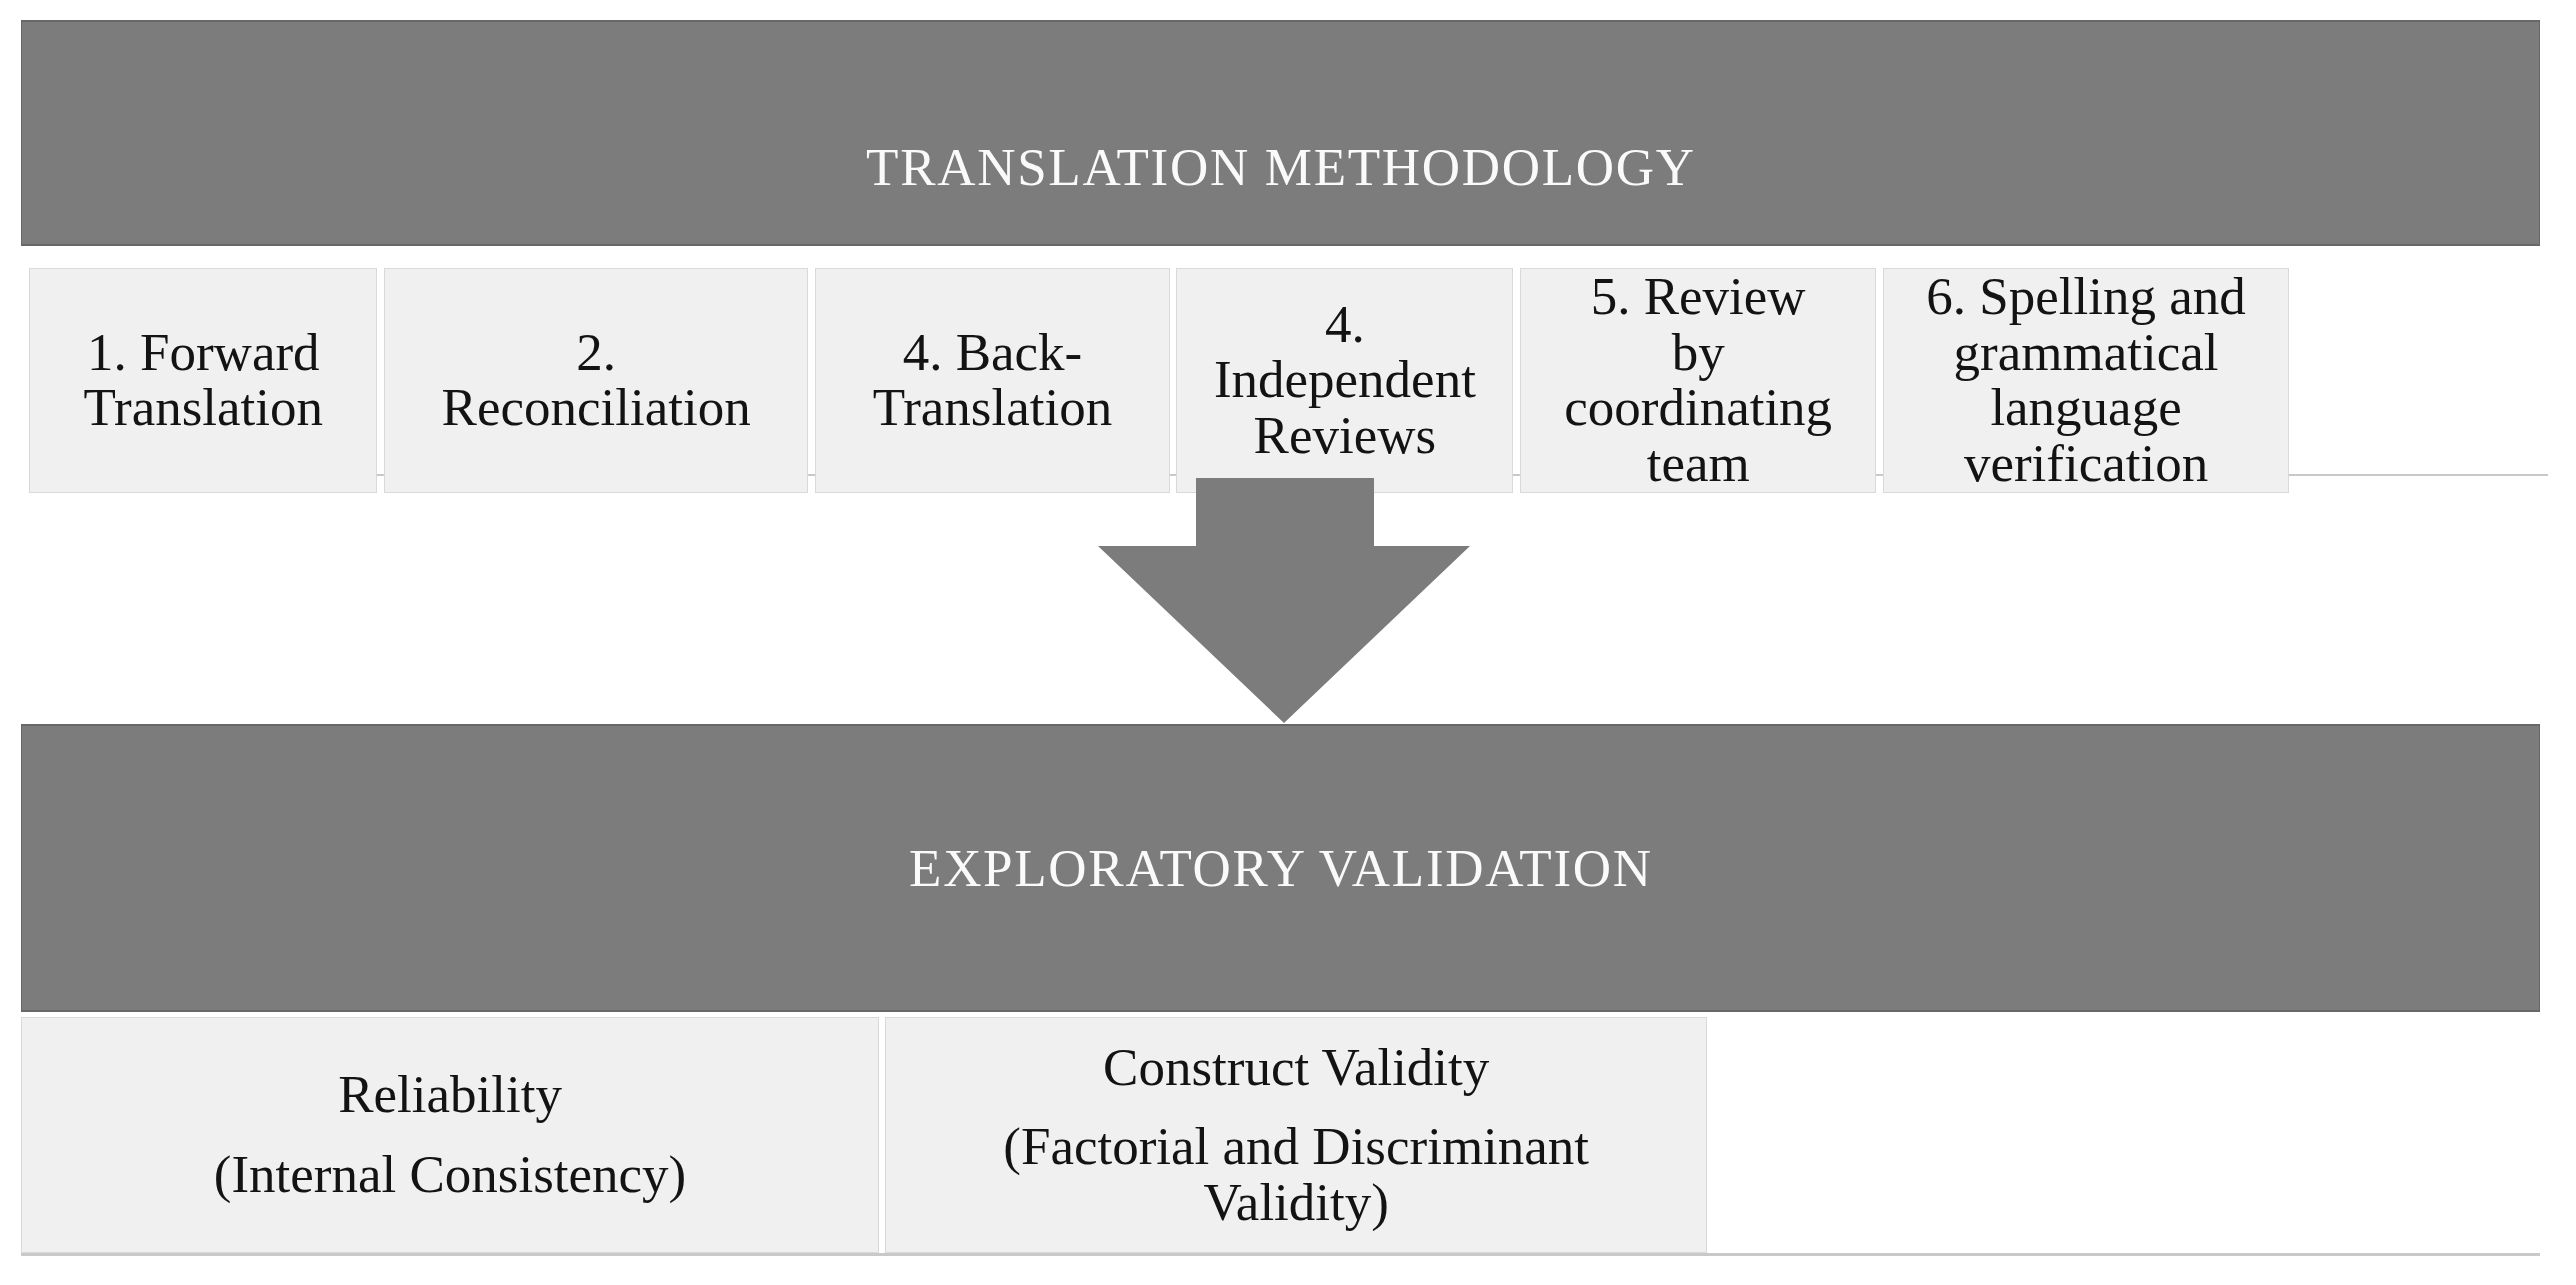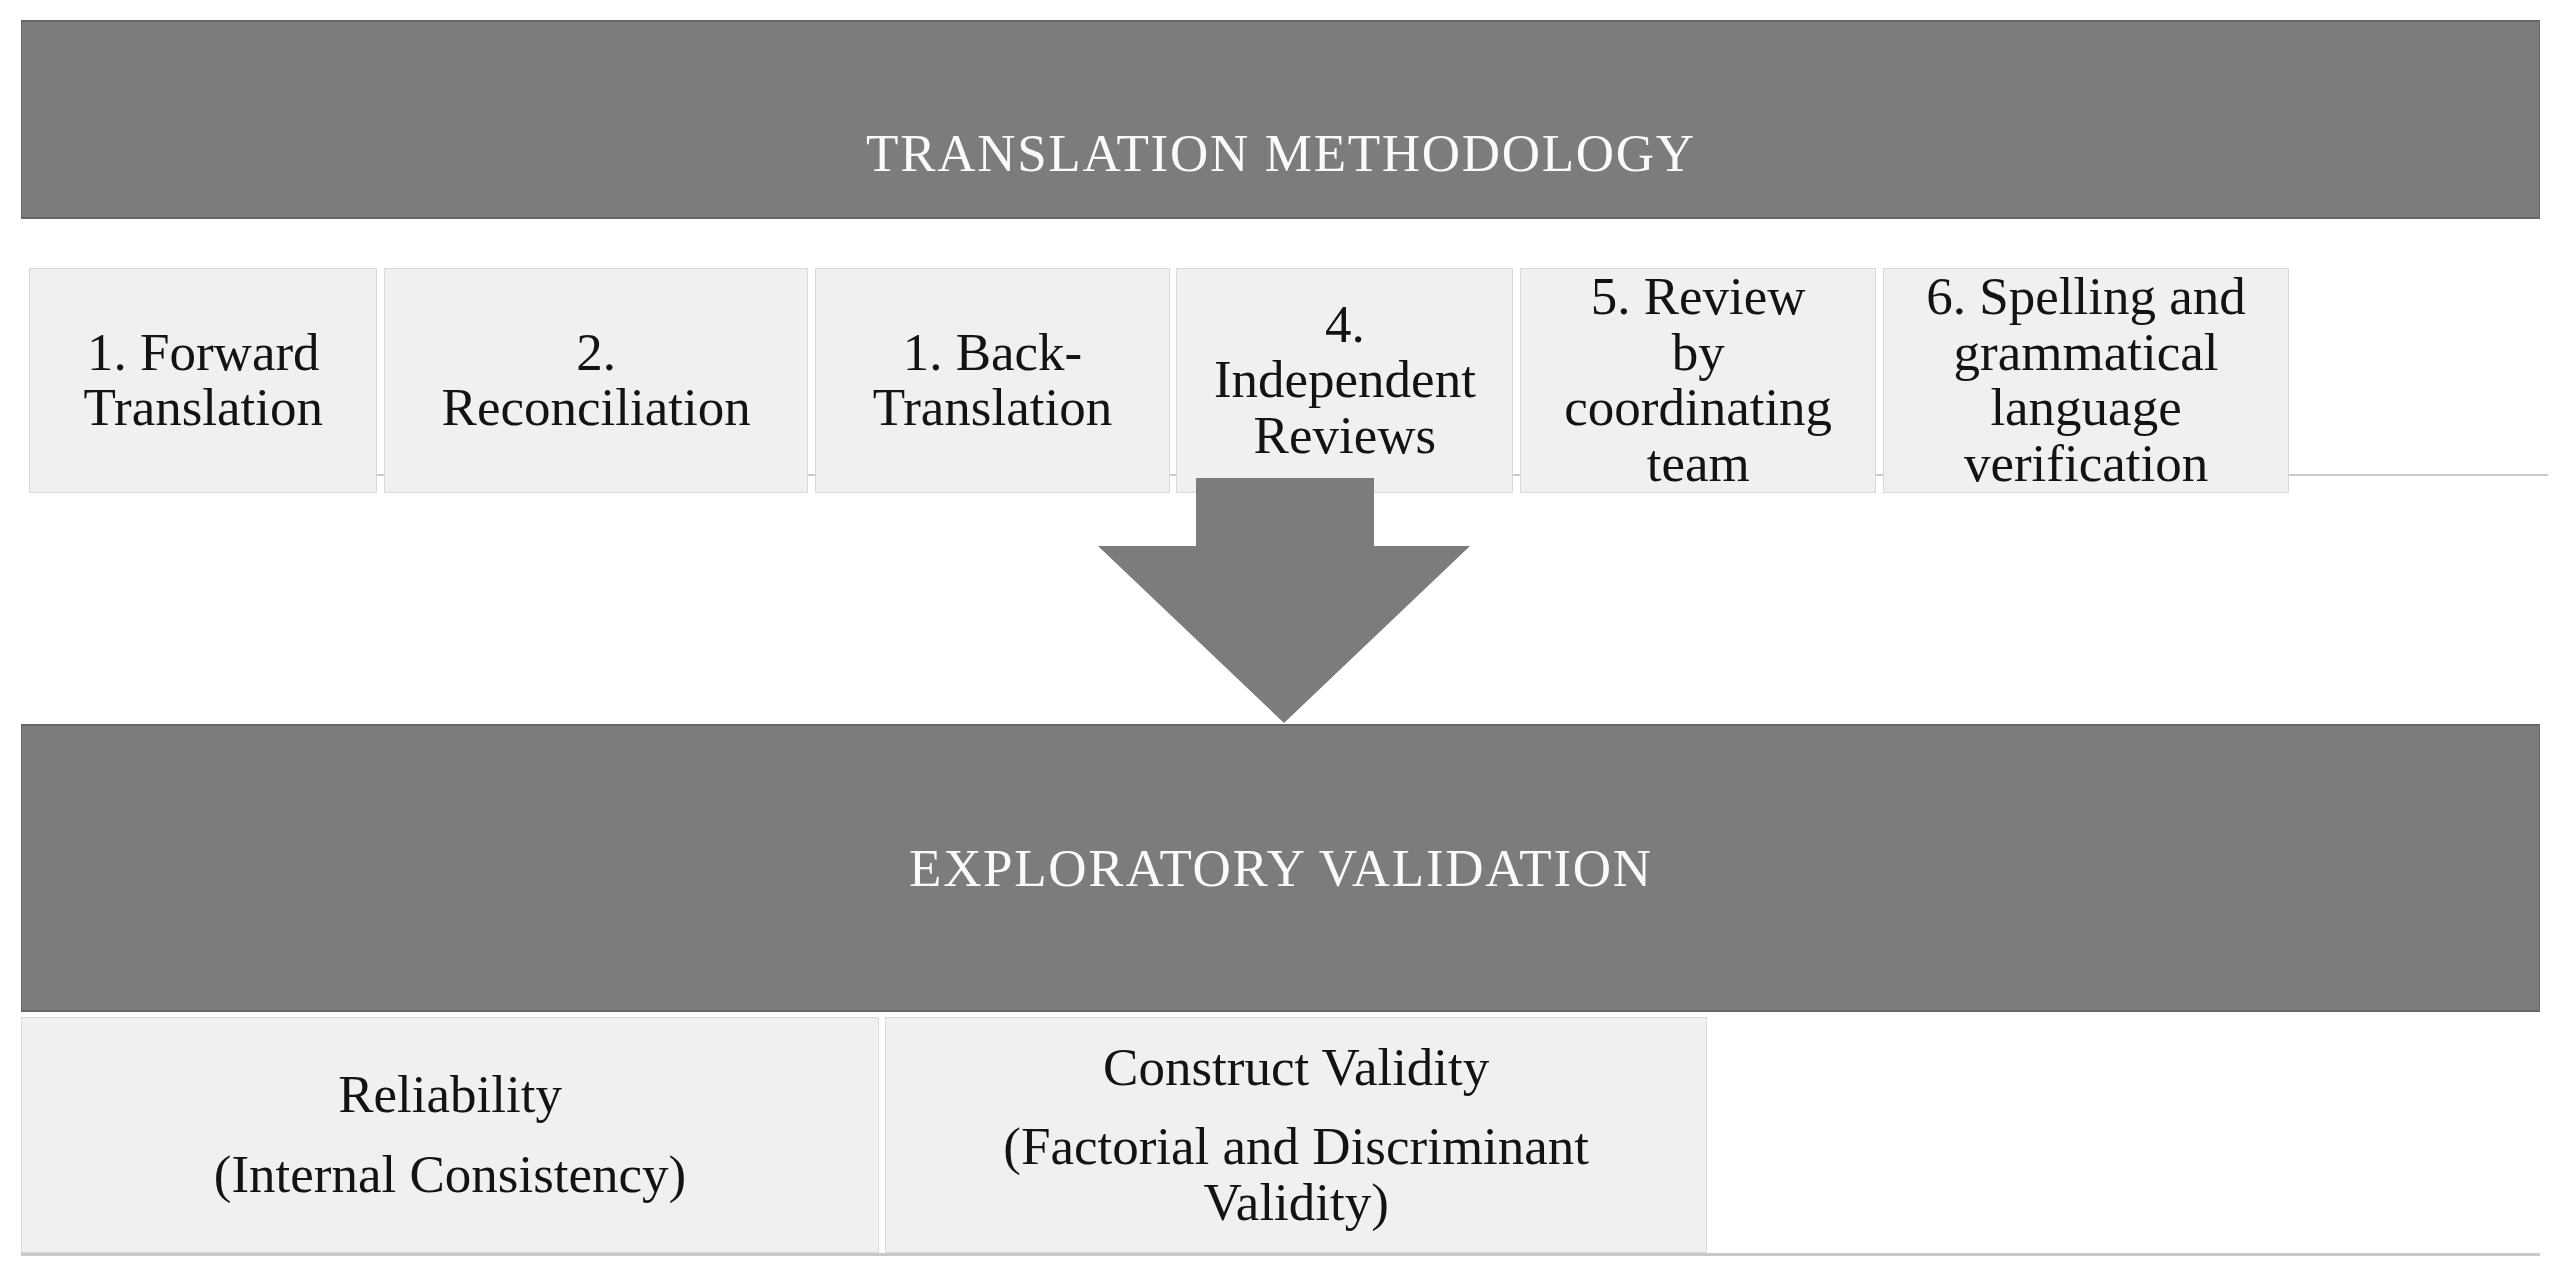--- a/index.html
+++ b/index.html
@@ -32,21 +32,21 @@
     border-right:1.7px solid var(--bar-edge);
     box-sizing:border-box;
     display:flex;align-items:center;justify-content:center;
   }
   .bar-title{
     color:var(--bar-text);
     font-size:53px;
     letter-spacing:1.7px;
     white-space:nowrap;
   }
-  .bar-top{top:19.7px;height:199px;padding-top:68px;}
+  .bar-top{top:19.7px;height:226px;padding-top:68px;}
   .bar-bottom{top:724px;height:288px;padding-bottom:1px;}
 
   
   .steps-row{
     position:absolute;left:21.4px;top:268px;width:2519px;height:208px;
     display:grid;
     grid-template-columns:413fr 504fr 421fr 400fr 423fr 482fr 300fr;
     gap:6.8px;
     border-bottom:2.6px solid var(--row-underline);
     box-sizing:border-box;
@@ -97,21 +97,21 @@
     <div class="steps-row">
       <div class="step-cell">
         <span class="cell-text">1. Forward
 Translation</span>
       </div>
       <div class="step-cell">
         <span class="cell-text">2.
 Reconciliation</span>
       </div>
       <div class="step-cell">
-        <span class="cell-text">1. Back-
+        <span class="cell-text">4. Back-
 Translation</span>
       </div>
       <div class="step-cell">
         <span class="cell-text">4.
 Independent
 Reviews</span>
       </div>
       <div class="step-cell">
         <span class="cell-text">5. Review
 by

